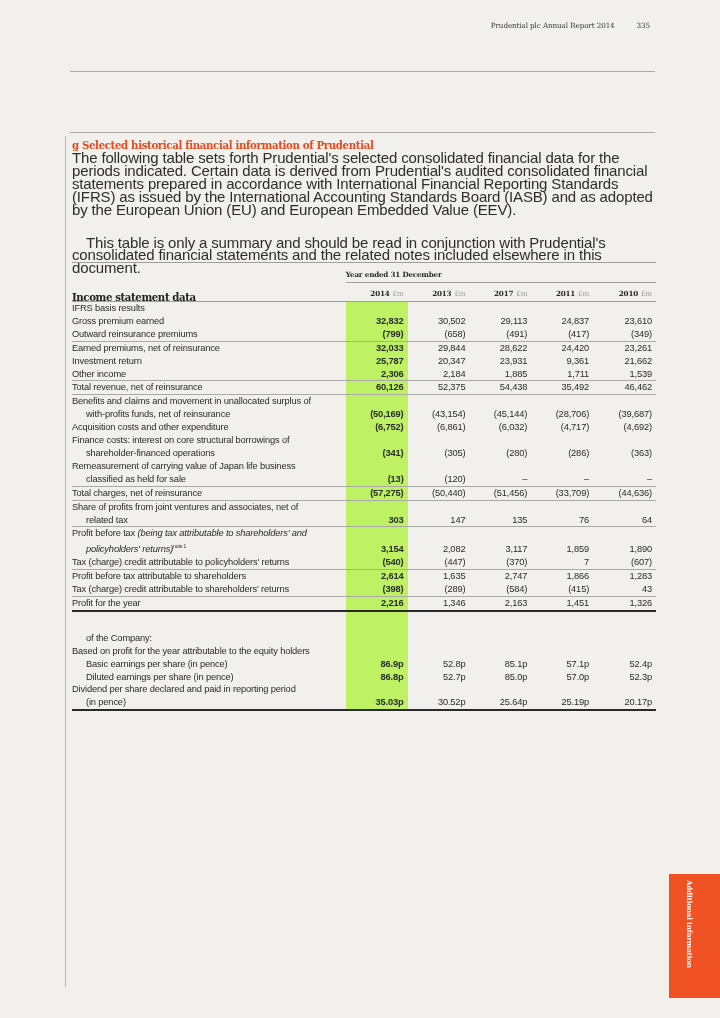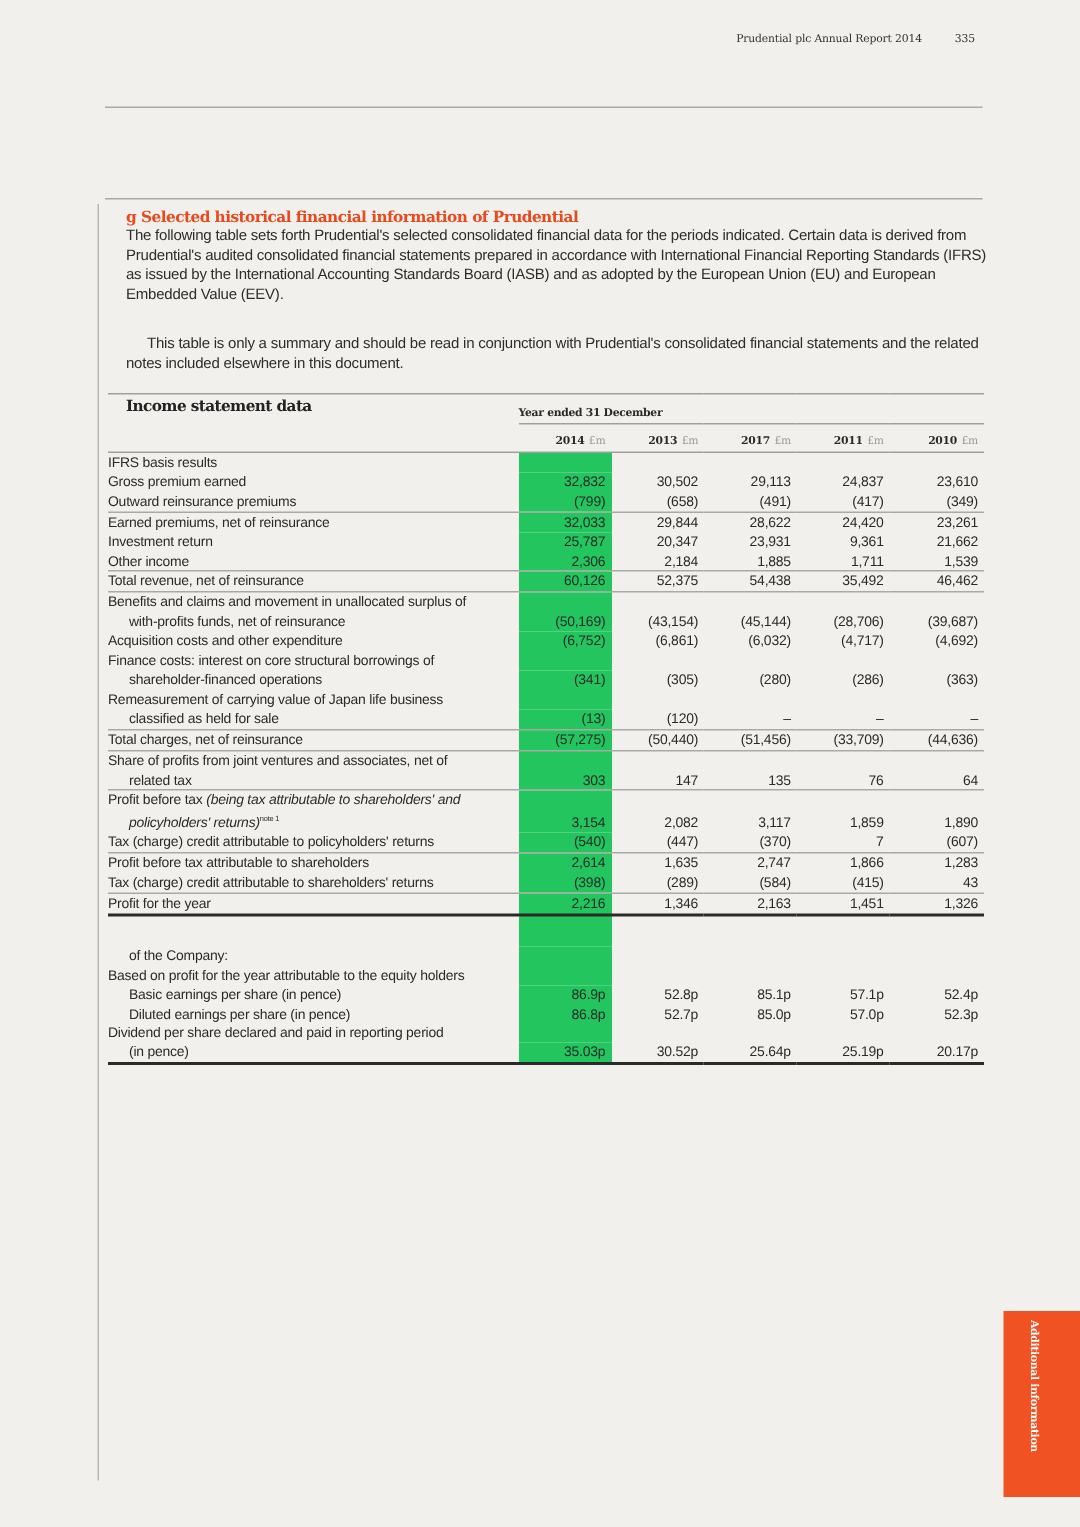--- a/index.html
+++ b/index.html
@@ -9,39 +9,39 @@
   }
   .running-head {
     position:absolute; top:21px; right:70px; font-family:"DejaVu Serif", serif;
     font-size:7.2px; color:#333; letter-spacing:-0.1px;
   }
   .running-head .pg { margin-left:22px; }
   .top-rule { position:absolute; left:70px; width:585px; top:71px; height:0; border-top:1.2px solid #a9a9a6; }
   .section-rule { position:absolute; left:70px; width:585px; top:132px; height:0; border-top:1.2px solid #a9a9a6; }
   .side-line { position:absolute; left:65px; top:136px; height:851px; width:0; border-left:1.5px solid #b6b6b2; }
 
-  .content { position:absolute; left:84px; top:138px; width:584px; }
+  .content { position:absolute; left:72px; top:138px; width:584px; }
   .sec-title {
     font-family:"DejaVu Serif", serif; font-weight:bold; color:#e8491d;
     font-size:10.2px; letter-spacing:-0.35px; margin:0; line-height:14px;
   }
-  .para { font-size:10px; line-height:12.9px; margin:0; color:#2d2d2d; letter-spacing:-0.15px; }
+  .para { font-size:15px; line-height:12.9px; margin:0; color:#2d2d2d; letter-spacing:-0.15px; }
   .para.indent { text-indent:14px;margin-top:20px; }
   .sub-title {
     font-family:"DejaVu Serif", serif; font-weight:bold; font-size:10.2px;
     letter-spacing:-0.4px; margin:15px 0 0 0; line-height:14px; color:#222;
   }
 
   table.fin { position:absolute; left:72px; top:262px; width:584px; border-collapse:collapse; font-size:9.3px; letter-spacing:-0.15px; }
   table.fin td { padding:0; line-height:12.9px; vertical-align:bottom; }
   table.fin col.c-label { width:275px; }
   table.fin col.c-y { width:62px; }
   table.fin col.c-y0 { width:63px; }
   .num { text-align:right; padding-right:4px !important; }
-  .c14 { background:#22c55e; font-weight:normal; }
+  .c14 { background:#bef264; font-weight:bold; }
   .hdr-top td { border-top:1.2px solid #9f9f9c; height:19px; vertical-align:middle; }
   .hdr-span { font-family:"DejaVu Serif", serif; font-weight:bold; font-size:7.2px; text-align:left; letter-spacing:-0.2px; border-bottom:1.2px solid #9f9f9c; }
   .yr td { height:18px; vertical-align:middle; border-bottom:1.2px solid #9f9f9c; font-family:"DejaVu Serif", serif; font-size:7.2px; }
   .yr .y { text-align:right; padding-right:4px; font-weight:bold; letter-spacing:-0.2px; }
   .yr .y .u { font-weight:normal; color:#9a9a96; margin-left:3px; }
   .yr .y.c14 { background:transparent; }
   .sep td { border-top:1.2px solid #a9a9a6; }
   .first-of-group td { padding-top:3px; }
   .lbl-ind { padding-left:14px !important; }
   .heavy td { border-bottom:2.2px solid #2a2a2a; padding-bottom:2px; }

